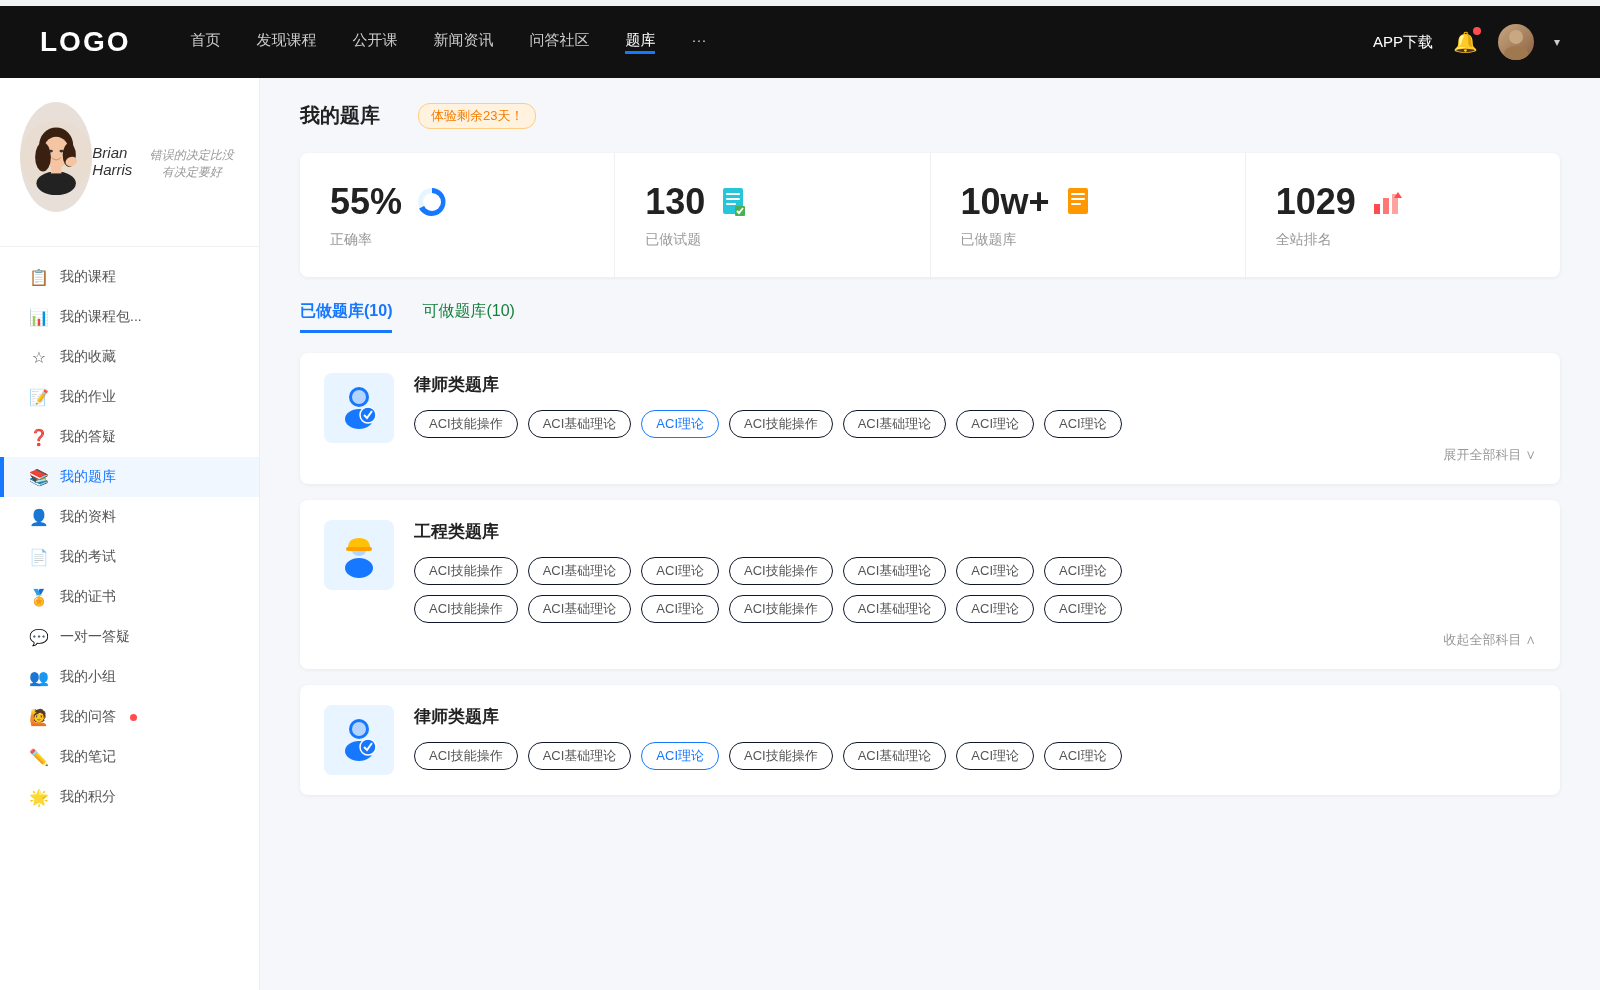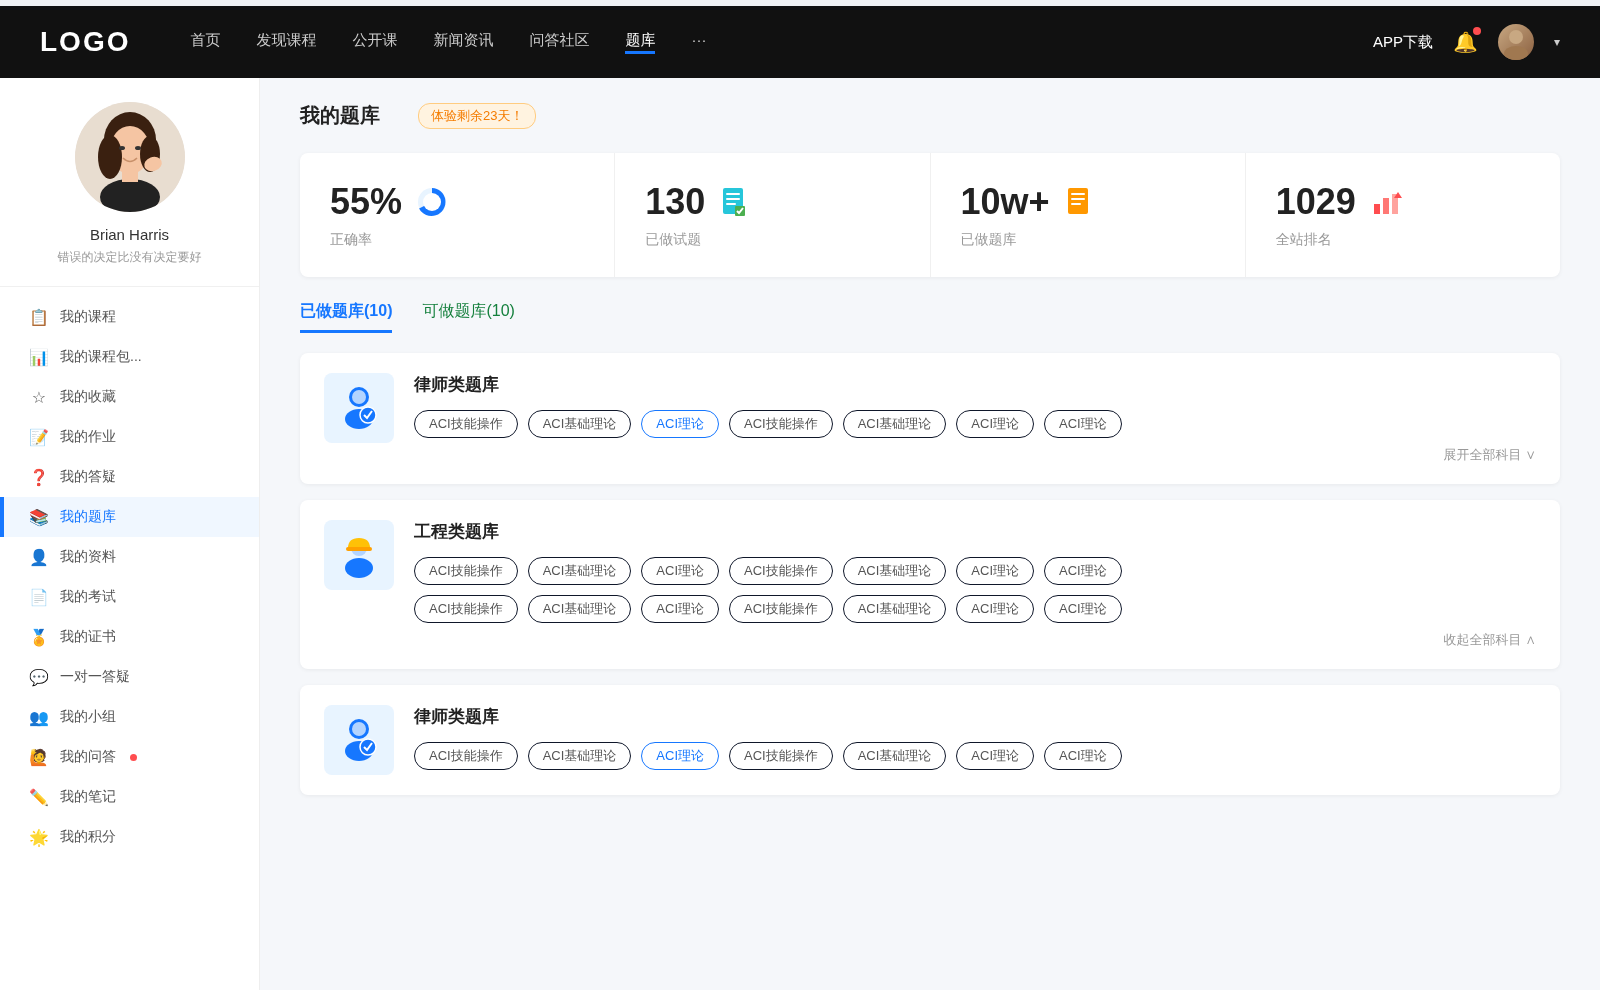--- a/index.html
+++ b/index.html
@@ -83,25 +83,26 @@
     
     .sidebar {
       width: 260px;
       background: white;
       padding: 30px 0 20px;
       flex-shrink: 0;
       border-right: 1px solid #eee;
     }
     .sidebar-profile {
       display: flex;
-      flex-direction: column;
+      flex-direction: row;
       align-items: center;
       padding: 0 20px 20px;
       border-bottom: 1px solid #f0f0f0;
       margin-bottom: 10px;
+      font-style: italic;
     }
     .sidebar-avatar {
       width: 110px; height: 110px;
       border-radius: 50%;
       background: #e8e0d8;
       overflow: hidden;
       margin-bottom: 14px;
       display: flex; align-items: center; justify-content: center;
     }
     

